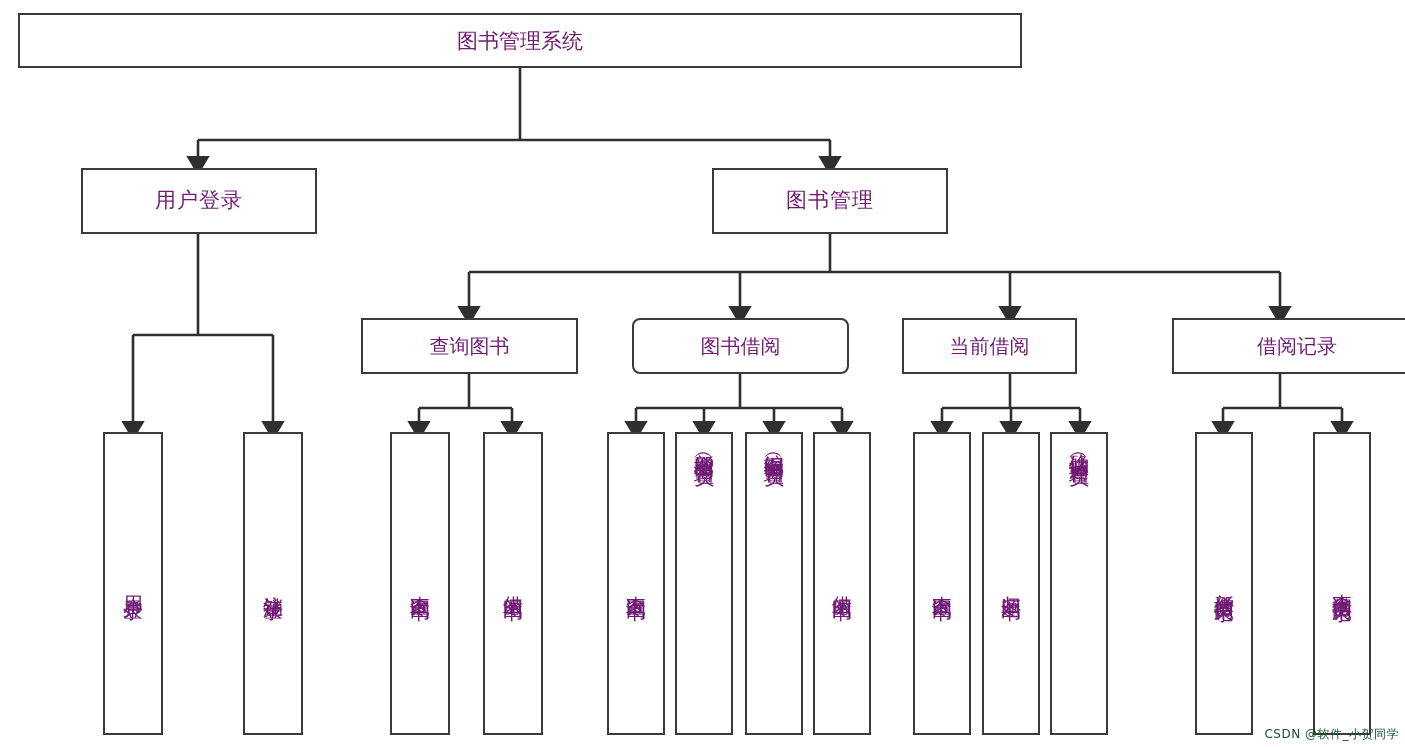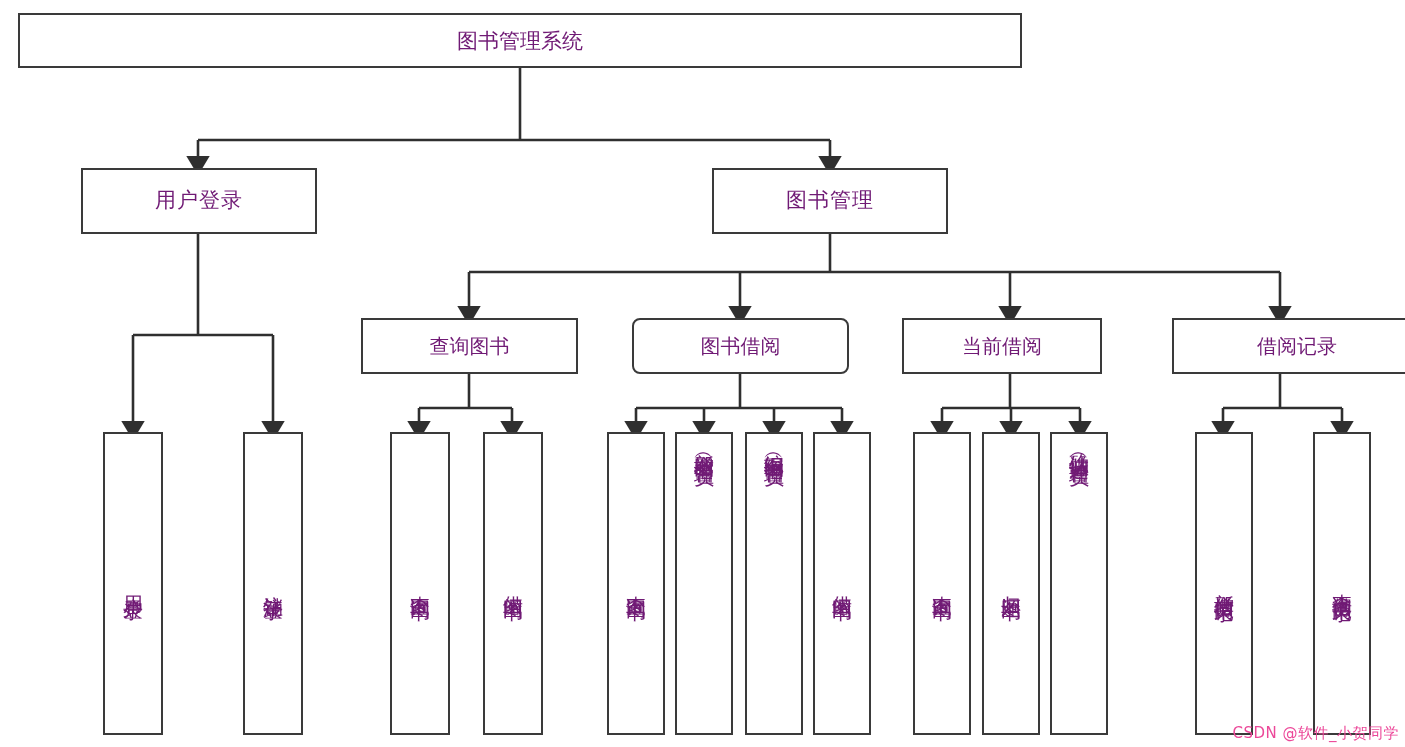--- a/index.html
+++ b/index.html
@@ -34,22 +34,22 @@
     align-items:center;
     padding-top:4px;
     white-space:nowrap;
   }
   .node.v.mid{ justify-content:center; padding-top:0; }
 
   .watermark{
     position:absolute;
     right:6px;
     bottom:4px;
-    font-size:15px;
-    color:#ec4899;
+    font-size:12px;
+    color:#14532d;
     letter-spacing:0.5px;
     white-space:nowrap;
     pointer-events:none;
   }
 </style>
 </head>
 <body>
 
 <div id="canvas">
 
@@ -106,21 +106,21 @@
     </g>
   </svg>
 
   <div class="node root" style="left:18px;top:13px;width:1004px;height:55px;">图书管理系统</div>
 
   <div class="node h" style="left:81px;top:168px;width:236px;height:66px;">用户登录</div>
   <div class="node h" style="left:712px;top:168px;width:236px;height:66px;">图书管理</div>
 
   <div class="node lvl3" style="left:361px;top:318px;width:217px;height:56px;">查询图书</div>
   <div class="node lvl3" style="left:632px;top:318px;width:217px;height:56px;border-radius:8px;">图书借阅</div>
-  <div class="node lvl3" style="left:902px;top:318px;width:200px;height:56px;">当前借阅</div>
+  <div class="node lvl3" style="left:902px;top:318px;width:175px;height:56px;">当前借阅</div>
   <div class="node lvl3" style="left:1172px;top:318px;width:250px;height:56px;">借阅记录</div>
 
   <div class="node v mid" style="left:103px;top:432px;width:60px;height:303px;">用户登录</div>
   <div class="node v mid" style="left:243px;top:432px;width:60px;height:303px;">注销登录</div>
 
   <div class="node v mid" style="left:390px;top:432px;width:60px;height:303px;">查询图书</div>
   <div class="node v mid" style="left:483px;top:432px;width:60px;height:303px;">借阅图书</div>
 
   <div class="node v mid" style="left:607px;top:432px;width:58px;height:303px;">查询图书</div>
   <div class="node v" style="left:675px;top:432px;width:58px;height:303px;">新增图书（管理员）</div>

